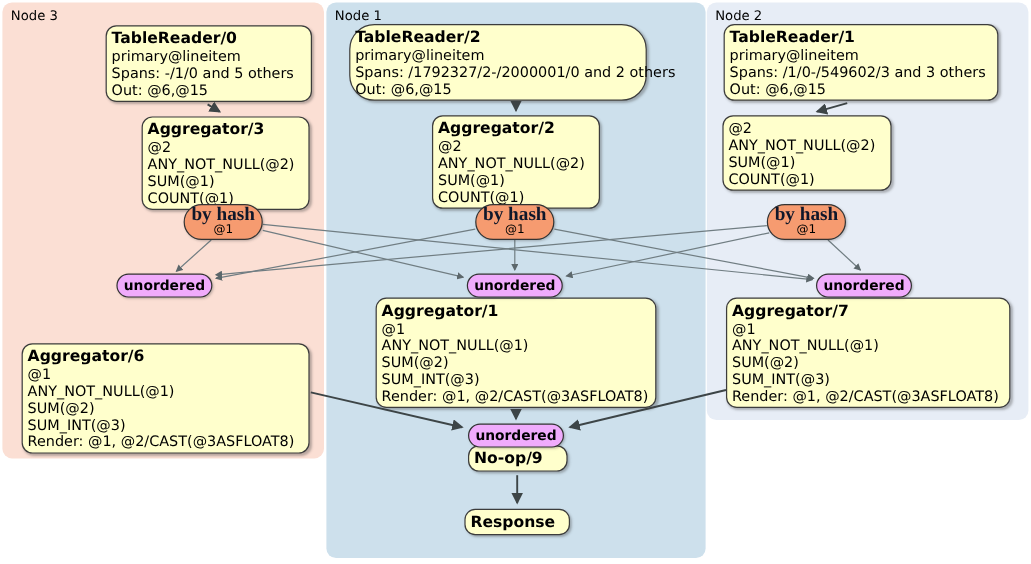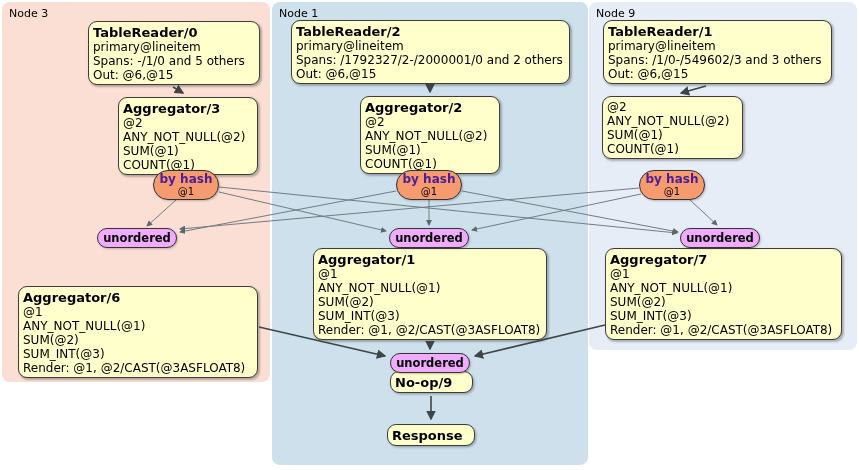--- a/index.html
+++ b/index.html
@@ -11,40 +11,40 @@
   .region-label{position:absolute;left:7px;top:5px;font-size:11px;color:#000;}
   .edge-layer{position:absolute;left:0;top:0;z-index:1;}
   .pbox{position:absolute;box-sizing:border-box;background:#ffffcc;border:1px solid #3c3c3c;
         border-radius:9px;padding:3px 4px 2px 4px;z-index:2;
         box-shadow:1.5px 1.5px 2px rgba(60,60,60,0.35);}
   .pbox-title{font-size:13px;font-weight:bold;color:#000;line-height:15px;white-space:nowrap;}
   .pbox-line{font-size:12px;color:#000000;line-height:14px;white-space:nowrap;}
   .router{position:absolute;box-sizing:border-box;background:#f69b70;border:1px solid #333;
           border-radius:15px;text-align:center;z-index:3;width:66px;height:30px;padding-top:1px;
           box-shadow:1px 1px 2px rgba(60,60,60,0.3);}
-  .router-label{font-size:12px;font-weight:bold;color:#4c1d95;line-height:14px;}
+  .router-label{font-size:16px;font-weight:bold;color:#0f172a;line-height:14px;font-family:Liberation Serif, serif;}
   .router-key{font-size:10px;color:#000;line-height:11px;}
   .sync{position:absolute;box-sizing:border-box;background:#f0abfc;border:1px solid #333;
         border-radius:11px;text-align:center;z-index:3;width:80px;height:20px;
         font-size:11.5px;font-weight:bold;color:#000;line-height:18px;
         box-shadow:1px 1px 2px rgba(60,60,60,0.3);}
 </style>
 </head>
 <body>
 
 <div class="canvas">
 
   <div class="region region-node3">
     <span class="region-label">Node 3</span>
   </div>
   <div class="region region-node1">
     <span class="region-label">Node 1</span>
   </div>
   <div class="region region-node2">
-    <span class="region-label">Node 9</span>
+    <span class="region-label">Node 2</span>
   </div>
 
   <svg class="edge-layer" width="859" height="470">
     <defs>
       <marker id="arrow-dark" viewBox="0 0 10 10" refX="8.5" refY="5" markerWidth="6" markerHeight="6" orient="auto">
         <path d="M0,0 L10,5 L0,10 z" fill="#3d4547"></path>
       </marker>
       <marker id="arrow-gray" viewBox="0 0 10 10" refX="8.5" refY="5" markerWidth="6" markerHeight="6" orient="auto">
         <path d="M0,0 L10,5 L0,10 z" fill="#5c676b"></path>
       </marker>
@@ -93,21 +93,21 @@
   <div class="sync" style="left:97px;top:228px;">unordered</div>
   <div class="pbox" style="left:18px;top:250px;width:240px;margin-top:36px;">
     <div class="pbox-title">Aggregator/6</div>
     <div class="pbox-line">@1</div>
     <div class="pbox-line">ANY_NOT_NULL(@1)</div>
     <div class="pbox-line">SUM(@2)</div>
     <div class="pbox-line">SUM_INT(@3)</div>
     <div class="pbox-line">Render: @1, @2/CAST(@3ASFLOAT8)</div>
   </div>
 
-  <div class="pbox" style="left:291px;top:20px;width:279px;">
+  <div class="pbox" style="left:291px;top:20px;width:248px;border-radius:21px;">
     <div class="pbox-title">TableReader/2</div>
     <div class="pbox-line">primary@lineitem</div>
     <div class="pbox-line">Spans: /1792327/2-/2000001/0 and 2 others</div>
     <div class="pbox-line">Out: @6,@15</div>
   </div>
   <div class="pbox" style="left:360px;top:96px;width:140px;">
     <div class="pbox-title">Aggregator/2</div>
     <div class="pbox-line">@2</div>
     <div class="pbox-line">ANY_NOT_NULL(@2)</div>
     <div class="pbox-line">SUM(@1)</div>

